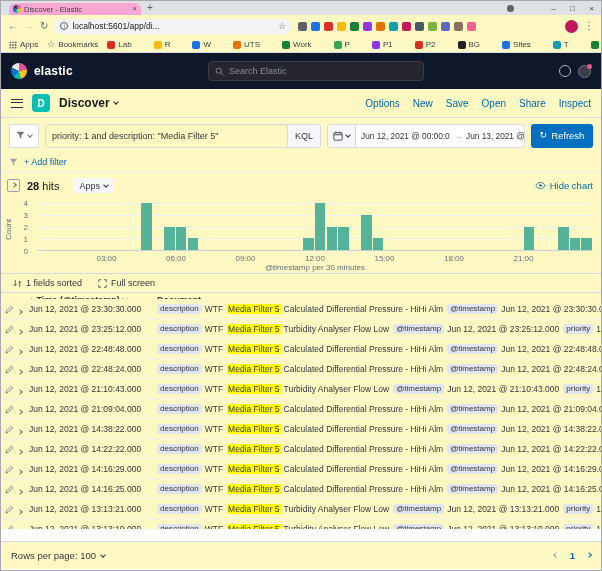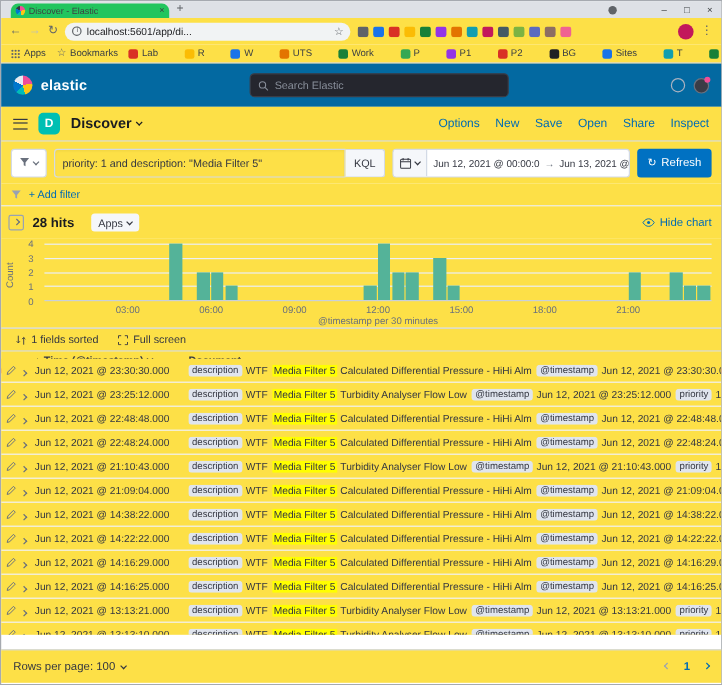--- a/index.html
+++ b/index.html
@@ -1,23 +1,23 @@
 <!DOCTYPE html>
 <html><head>
 <meta charset="utf-8">
 <style>
   *{margin:0;padding:0;box-sizing:border-box}
   html,body{width:602px;height:571px;overflow:hidden;background:#fff;
     font-family:"Liberation Sans",sans-serif;color:#343741}
   .window{position:relative;width:602px;height:571px;border:1px solid #a6aab0;background:#fff}
-  .band{position:absolute;left:0;right:0;background:#fde047}
+  .band{position:absolute;left:0;right:0;background:#fef9c3}
 
   
   .tabstrip{top:0;height:14px;background:#dee1e6}
-  .tab{position:absolute;left:8px;top:2px;width:132px;height:12px;background:#22c55e;
+  .tab{position:absolute;left:8px;top:2px;width:132px;height:12px;background:#f9a8d4;
     border-radius:6px 6px 0 0;display:flex;align-items:center;gap:3px;padding:0 4px;
     font-size:7.5px;color:#3c4043}
   .tab-title{flex:1;white-space:nowrap;overflow:hidden}
   .elogo{width:8px;height:8px;border-radius:50%;flex:0 0 auto;
     background:conic-gradient(#f04e98 0 22%,#fec514 22% 46%,#02bcb7 46% 62%,#0077cc 62% 82%,#343741 82% 100%)}
   .newtab{position:absolute;left:146px;top:1px;font-size:10px;color:#5f6368}
   .wincontrols{position:absolute;right:0;top:0;height:14px;display:flex;align-items:center}
   .winbtn{width:19px;text-align:center;font-size:8px;line-height:13px;color:#3c4043}
   .tsdot{width:7px;height:7px;border-radius:50%;background:#5f6368;margin-right:30px}
 
@@ -41,21 +41,21 @@
 
   
   .bmbar{top:36px;height:16px;display:flex;align-items:center;gap:9px;padding:0 8px;
     font-size:8px;color:#3c4043;border-bottom:1px solid #d8dbdf}
   .bm-item{display:flex;align-items:center;gap:3px;white-space:nowrap}
   .bm-ico{width:8px;height:8px;border-radius:2px;display:inline-block}
   .bm-star{font-size:9px;color:#5f6368}
   .bm-spacer{flex:1}
 
   
-  .eheader{top:52px;height:36px;background:#0369a1;display:flex;align-items:center;
+  .eheader{top:52px;height:36px;background:#0f172a;display:flex;align-items:center;
     gap:7px;padding:0 10px}
   .emark{width:16px;height:16px;border-radius:50%;
     background:conic-gradient(#f04e98 0 22%,#fec514 22% 46%,#02bcb7 46% 62%,#0077cc 62% 82%,#e8eaf1 82% 100%)}
   .ename{color:#fff;font-size:12px;font-weight:700;letter-spacing:.2px}
   .esearch{margin:0 auto;width:216px;height:20px;background:#25262e;border:1px solid #3b3d47;
     border-radius:4px;display:flex;align-items:center;gap:5px;padding:0 6px}
   .esearch input{flex:1;background:transparent;border:0;outline:none;color:#aab0bc;
     font-size:9px;font-family:inherit}
   .esearch input::placeholder{color:#878d99}
   .hring{width:12px;height:12px;border:1.4px solid #aab2c0;border-radius:50%}
@@ -100,21 +100,21 @@
   
   .filterrow{top:152px;height:19px;display:flex;align-items:center;gap:6px;padding:0 8px;
     border-bottom:1px solid #eaeef4}
   .addfilter{font-size:9px;color:#006bb4}
 
   
   .hitsrow{top:171px;height:27px;display:flex;align-items:center;padding:0 8px 0 26px}
   .side-toggle{position:absolute;left:6px;top:7px;width:13px;height:13px;border:1px solid #98a2b3;
     border-radius:2px;display:flex;align-items:center;justify-content:center;color:#69707d}
   .hits{font-size:11px;font-weight:700;color:#1a1c21;white-space:nowrap}
-  .hits .sfx{font-weight:700}
+  .hits .sfx{font-weight:400}
   .crange{font-size:8.5px;color:#69707d;margin-left:62px;white-space:nowrap}
   .interval{margin-left:14px;display:flex;align-items:center;gap:4px;background:#f5f7fa;
     border-radius:3px;padding:2.5px 6px;font-size:9px;color:#343741}
   .hidechart{margin-left:auto;display:flex;align-items:center;gap:4px;color:#006bb4;font-size:9.5px}
 
   
   .chartband{top:198px;height:74px}
   .ylabel{position:absolute;left:3px;top:12px;writing-mode:vertical-rl;transform:rotate(180deg);
     font-size:8px;color:#69707d;height:36px;text-align:center}
   .yticks{position:absolute;left:0;top:4px;width:30px;height:48px}

